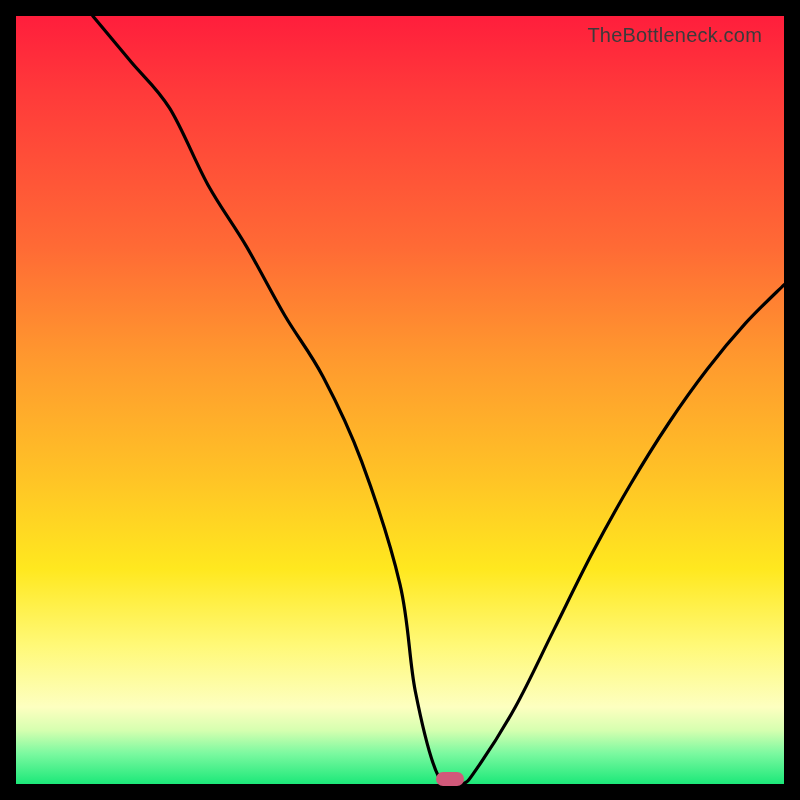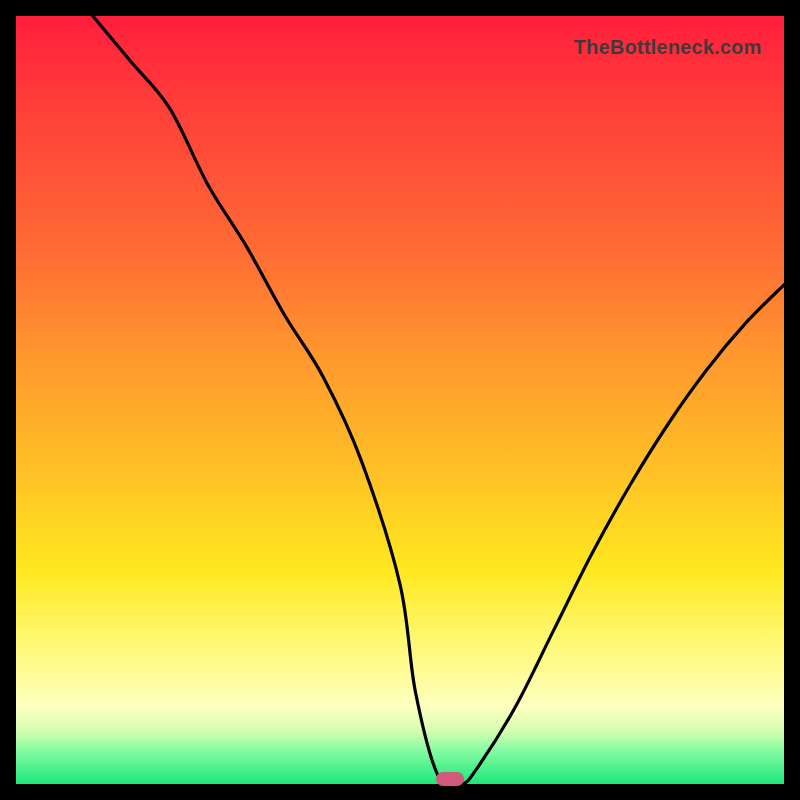--- a/index.html
+++ b/index.html
@@ -34,25 +34,25 @@
       #ffe81f 72%,
       #fff978 82%,
       #fdffc0 90%,
       #d6ffb0 93%,
       #7cf9a0 96%,
       #1ce879 100%
     );
   }
   .watermark {
     position: absolute;
-    top: 20px;
+    top: 8px;
     right: 22px;
     color: #3b3b3b;
     font-size: 20px;
-    font-weight: 700;
+    font-weight: 400;
     letter-spacing: 0.2px;
     user-select: none;
   }
   svg.curve {
     position: absolute;
     left: 0;
     top: 0;
     width: 768px;
     height: 768px;
   }

